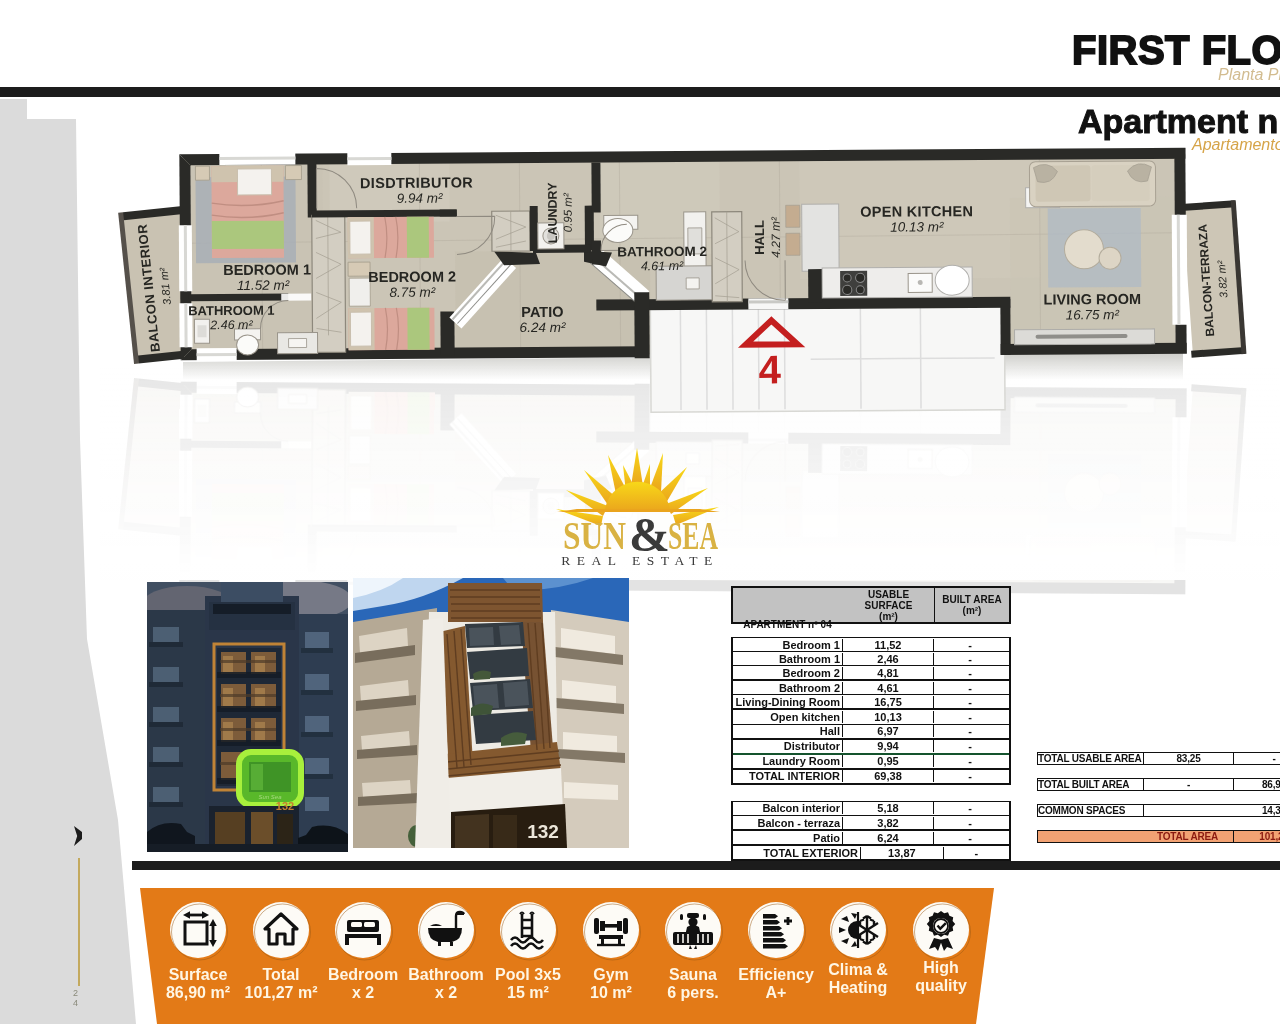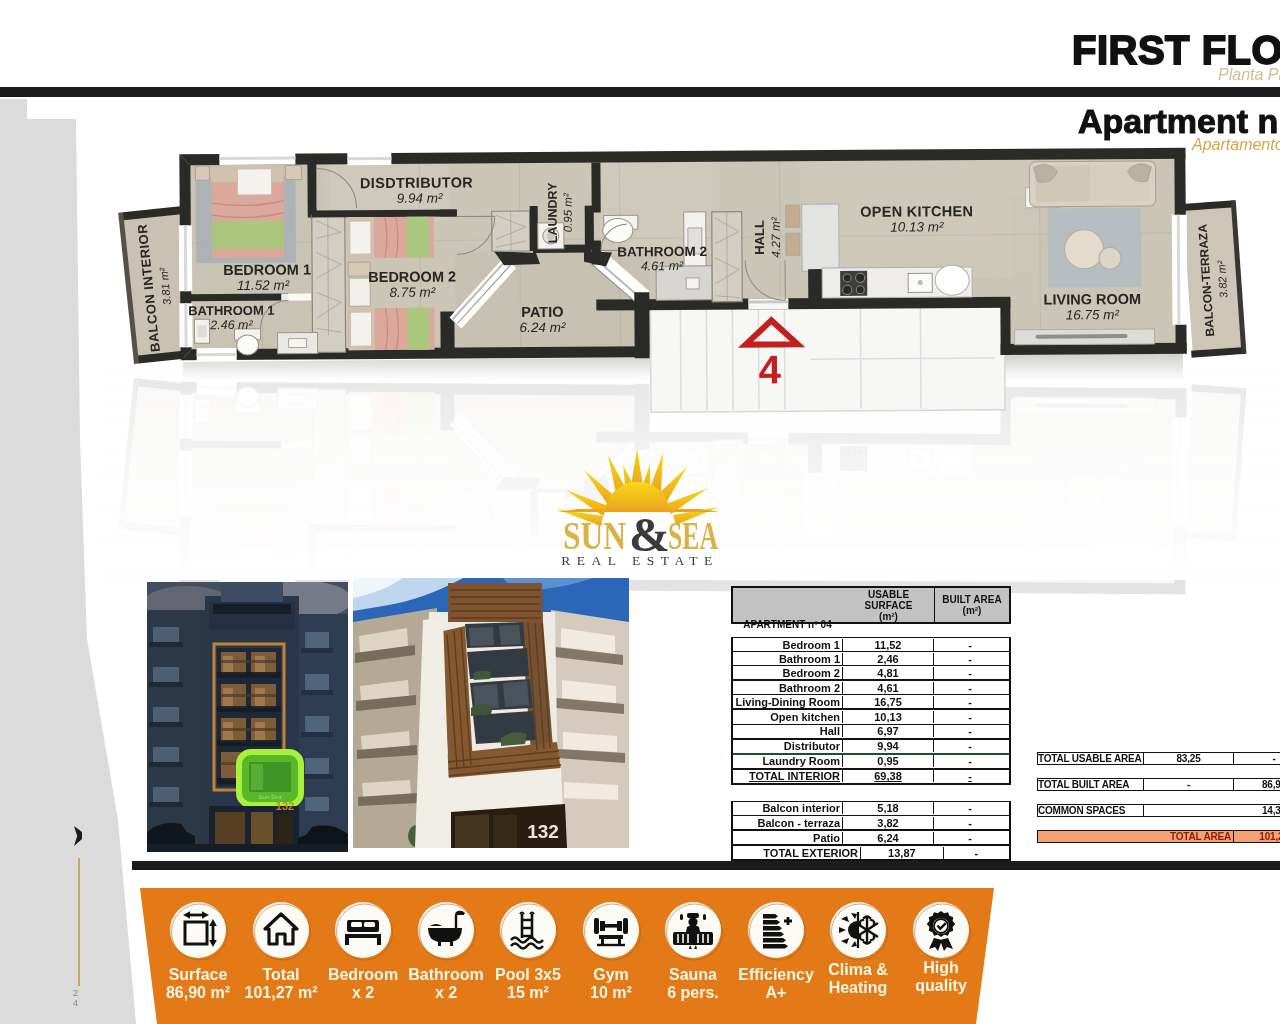--- a/index.html
+++ b/index.html
@@ -594,21 +594,21 @@
 <div class="tr" style="border-top:2px solid #111;">
         <div class="c1">Distributor</div>
         <div class="c2">9,94</div>
         <div class="c3">-</div>
       </div>
 <div class="tr" style="border-top:2px solid #14532d;">
         <div class="c1">Laundry Room</div>
         <div class="c2">0,95</div>
         <div class="c3">-</div>
       </div>
-<div class="tr" style="border-top:2px solid #111;text-decoration:underline;">
+<div class="tr" style="border-top:2px solid #111;">
         <div class="c1">TOTAL INTERIOR</div>
         <div class="c2">69,38</div>
         <div class="c3">-</div>
       </div>
 </div>
 
 <div class="tbl" style="margin-top:16px;">
 <div class="tr">
         <div class="c1">Balcon interior</div>
         <div class="c2">5,18</div>
@@ -653,21 +653,21 @@
     </div>
 
 <div class="mrow">
       <div class="m1">COMMON SPACES</div>
       <div class="m2"></div>
       <div class="m3">14,37</div>
     </div>
 
 <div class="mrow" style="background:#f2a273;color:#8b1a10;">
       <div class="m1" style="border-right:none;"></div>
-      <div class="m2" style="text-align:right;padding-right:2px;">TOTAL AREA</div>
+      <div class="m2" style="text-align:center;padding-right:2px;">TOTAL AREA</div>
       <div class="m3">101,27</div>
     </div>
 </div>
 
 <div class="abs" style="left:132px;top:861px;width:1148px;height:9px;background:#1c1c1c;"></div>
 
 <svg id="banner" class="abs" style="left:0;top:880px;" width="1280" height="144" viewBox="0 880 1280 144">
 
 <path d="M140,888 L994,888 L976,1024 L157,1024 Z" fill="#e37a17"></path>
 <defs>

